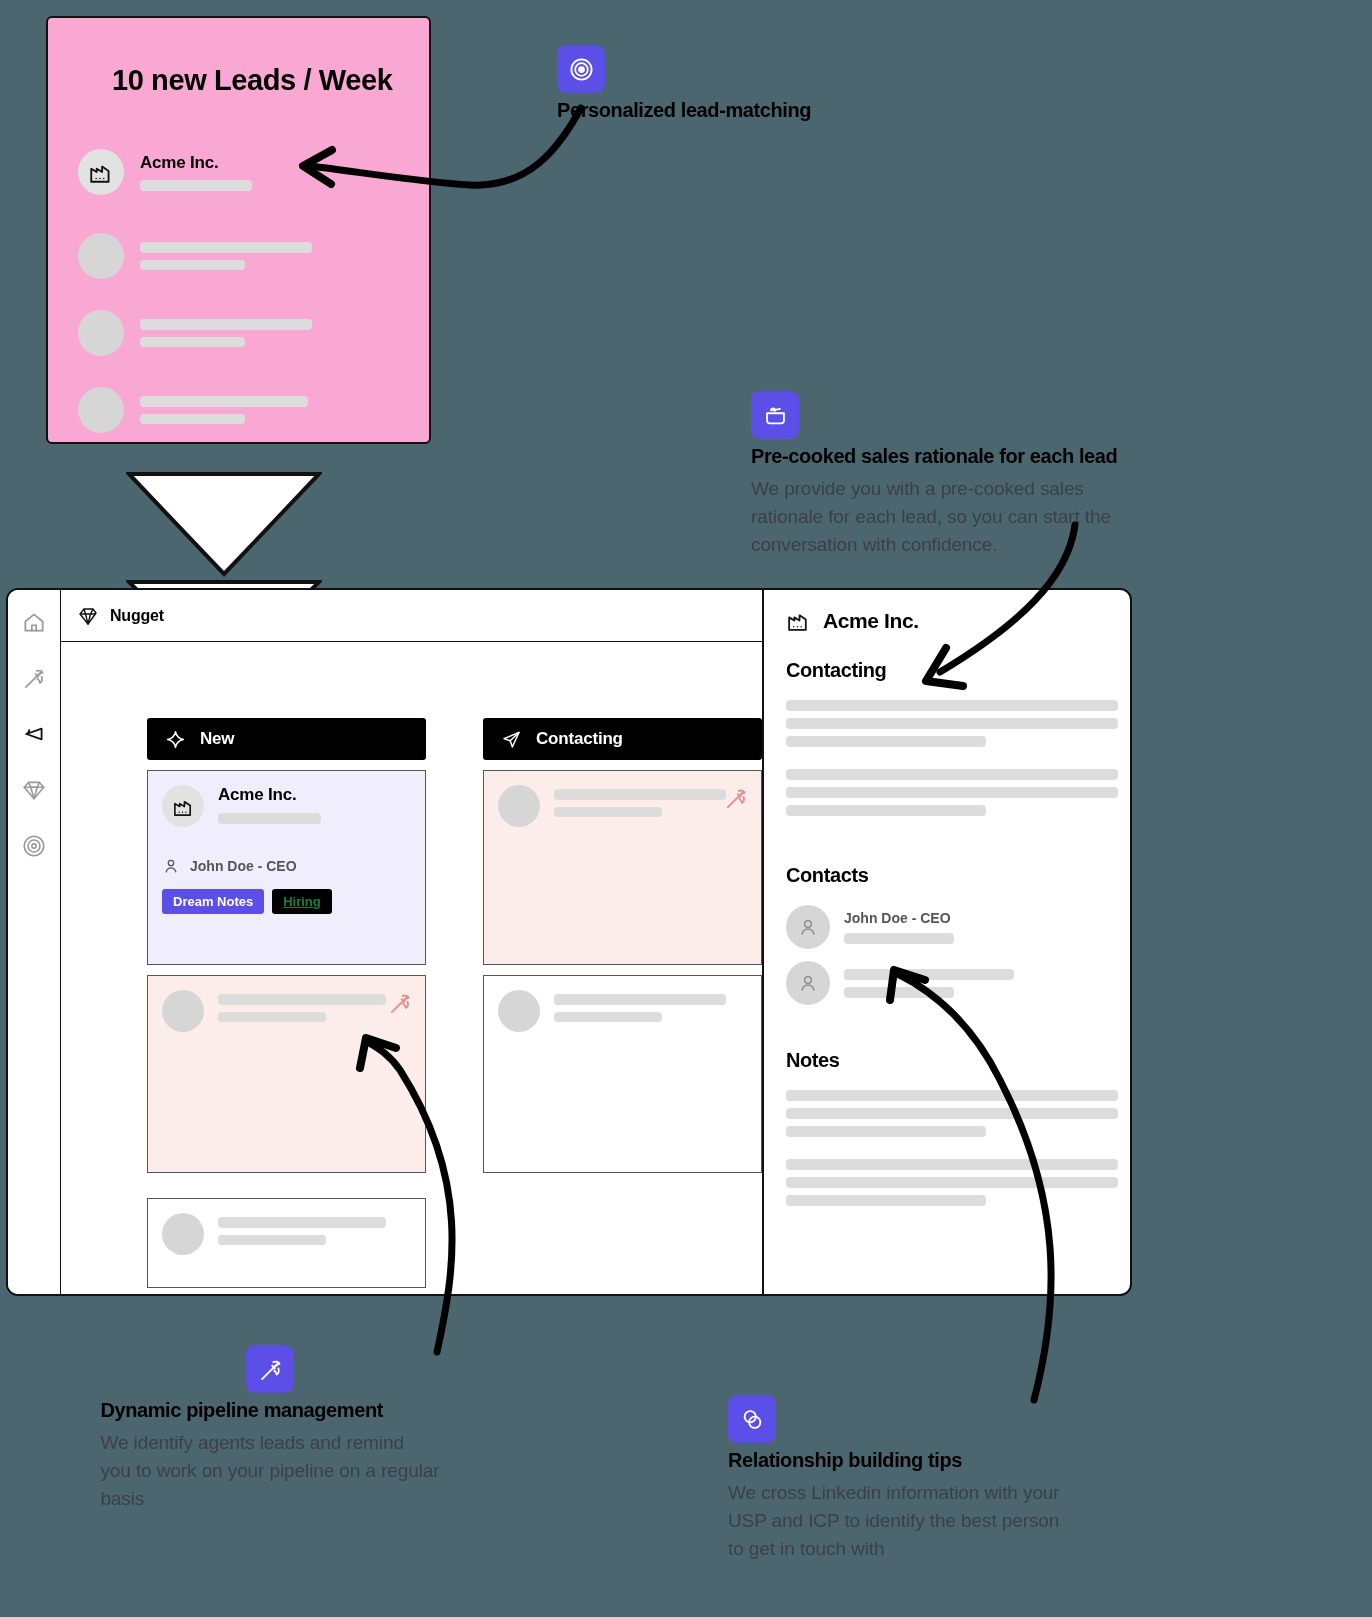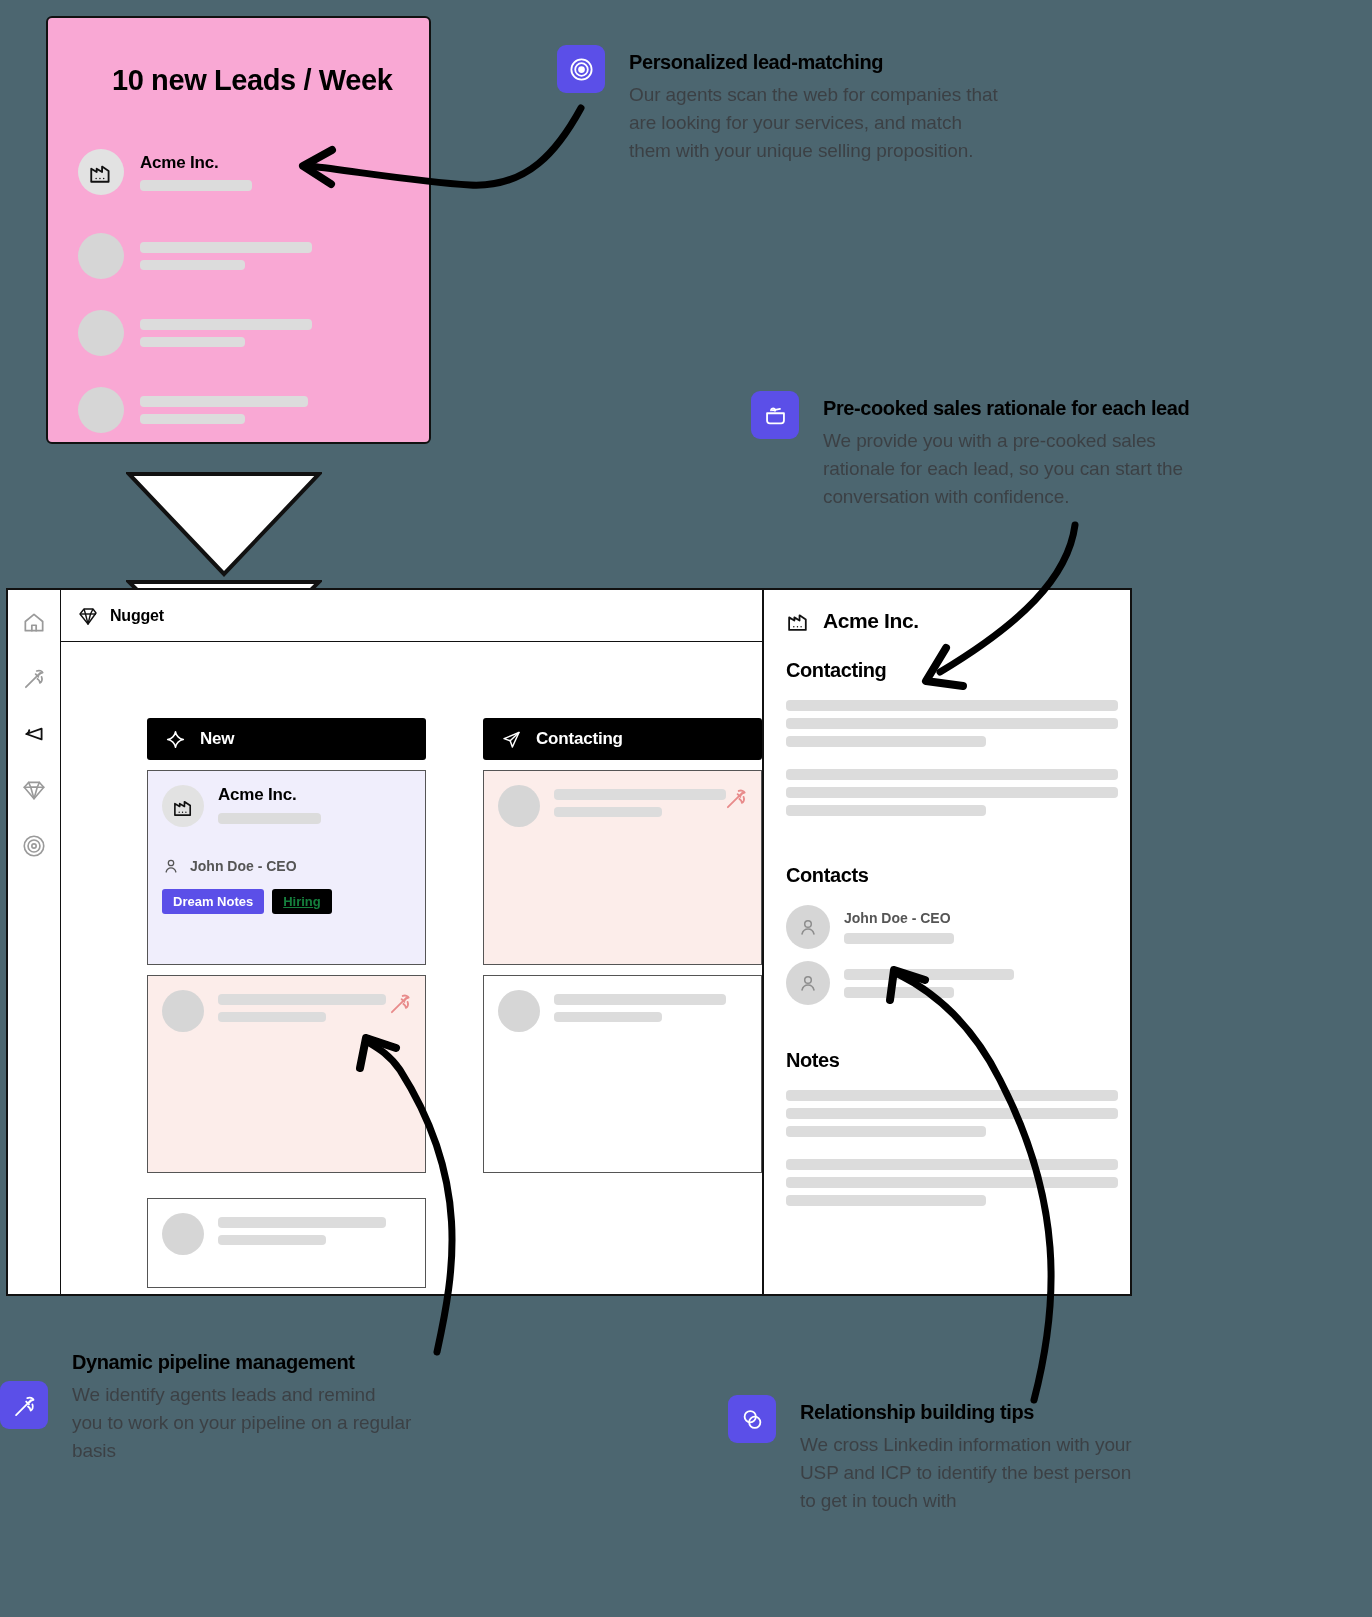--- a/index.html
+++ b/index.html
@@ -33,21 +33,21 @@
   .lead-name { font-size: 17px; font-weight: 700; color: #000; letter-spacing: -0.2px; }
   .factory-badge {
     width: 46px; height: 46px; border-radius: 50%; background: #e2e2e2;
     display: flex; align-items: center; justify-content: center; flex: none;
   }
   .tri-svg { position: absolute; }
 
   
   #app-window {
     position: absolute; left: 6px; top: 588px; width: 1126px; height: 708px;
-    background: #fff; border: 2px solid #111; border-radius: 0;
+    background: #fff; border: 2px solid #111; border-radius: 12px;
     display: flex; overflow: hidden;
   }
   #app-sidebar {
     width: 53px; flex: none; background: #fff; border-right: 1px solid #111;
     padding-top: 17px; display: flex; flex-direction: column; align-items: center; gap: 26px;
   }
   .side-ico { width: 30px; height: 30px; display: flex; align-items: center; justify-content: center; cursor: pointer; }
 
   #app-main { flex: 1; display: flex; min-width: 0; }
   #board-pane { width: 703px; flex: none; border-right: 2px solid #111; display: flex; flex-direction: column; }
@@ -84,21 +84,21 @@
   .detail-title { display: flex; align-items: center; gap: 12px; margin-bottom: 26px; }
   .detail-title .t { font-size: 21px; font-weight: 700; letter-spacing: -0.4px; color: #000; }
   .sec-h { font-size: 20px; font-weight: 700; letter-spacing: -0.4px; color: #000; margin-bottom: 18px; }
   .blk { display: flex; flex-direction: column; gap: 7px; margin-bottom: 22px; }
   .ct-row { display: flex; align-items: center; gap: 14px; margin-bottom: 12px; }
   .ct-av { width: 44px; height: 44px; border-radius: 50%; background: #d6d6d6; flex: none;
            display: flex; align-items: center; justify-content: center; }
   .ct-name { font-size: 14px; font-weight: 700; color: #555; margin-bottom: 7px; }
 
   
-  .anno { position: absolute; display: flex; gap: 24px; align-items: flex-start; }
+  .anno { position: absolute; display: flex; gap: 0; align-items: flex-start; flex-direction: column; }
   .anno-ico {
     width: 48px; height: 48px; border-radius: 9px; background: #5b4fe8; flex: none;
     display: flex; align-items: center; justify-content: center;
   }
   .anno-title { font-size: 20px; font-weight: 700; color: #000; letter-spacing: -0.4px; margin-top: 6px; }
   .anno-body {
     font-size: 19px; line-height: 1.48; margin-top: 7px;
     color: rgba(40,18,16,0.45); letter-spacing: -0.1px; white-space: pre-line;
   }
 
@@ -396,23 +396,20 @@
   <div class="anno" style="left:557px; top:45px; width:560px;">
     <div class="anno-ico">
       <svg width="27" height="27" viewBox="0 0 24 24" fill="none" stroke="#fff" stroke-width="1.6">
         <circle cx="12" cy="12" r="9"></circle>
           <circle cx="12" cy="12" r="5.6"></circle>
           <circle cx="12" cy="12" r="2.2" fill="#fff"></circle>
       </svg>
     </div>
     <div>
       <div class="anno-title">Personalized lead-matching</div>
-      <div class="anno-body">Our agents scan the web for companies that
-are looking for your services, and match
-them with your unique selling proposition.</div>
     </div>
   </div>
 
   <div class="anno" style="left:751px; top:391px; width:560px;">
     <div class="anno-ico">
       <svg width="27" height="27" viewBox="0 0 24 24" fill="none" stroke="#fff" stroke-width="1.6" stroke-linecap="round" stroke-linejoin="round">
         <path d="M4.5 10h15v6.5a2.5 2.5 0 0 1-2.5 2.5H7a2.5 2.5 0 0 1-2.5-2.5z"></path>
         <path d="M8 7.5c0-1.2 1.3-2 2.6-1.6 1 .3 1.4 1.3 1 2"></path>
         <path d="M9.6 7.4 16 6.2"></path>
       </svg>

